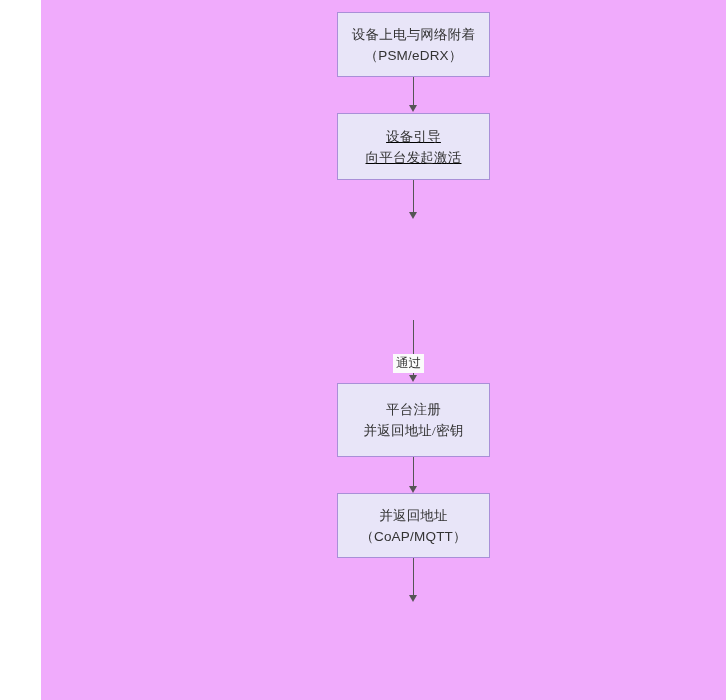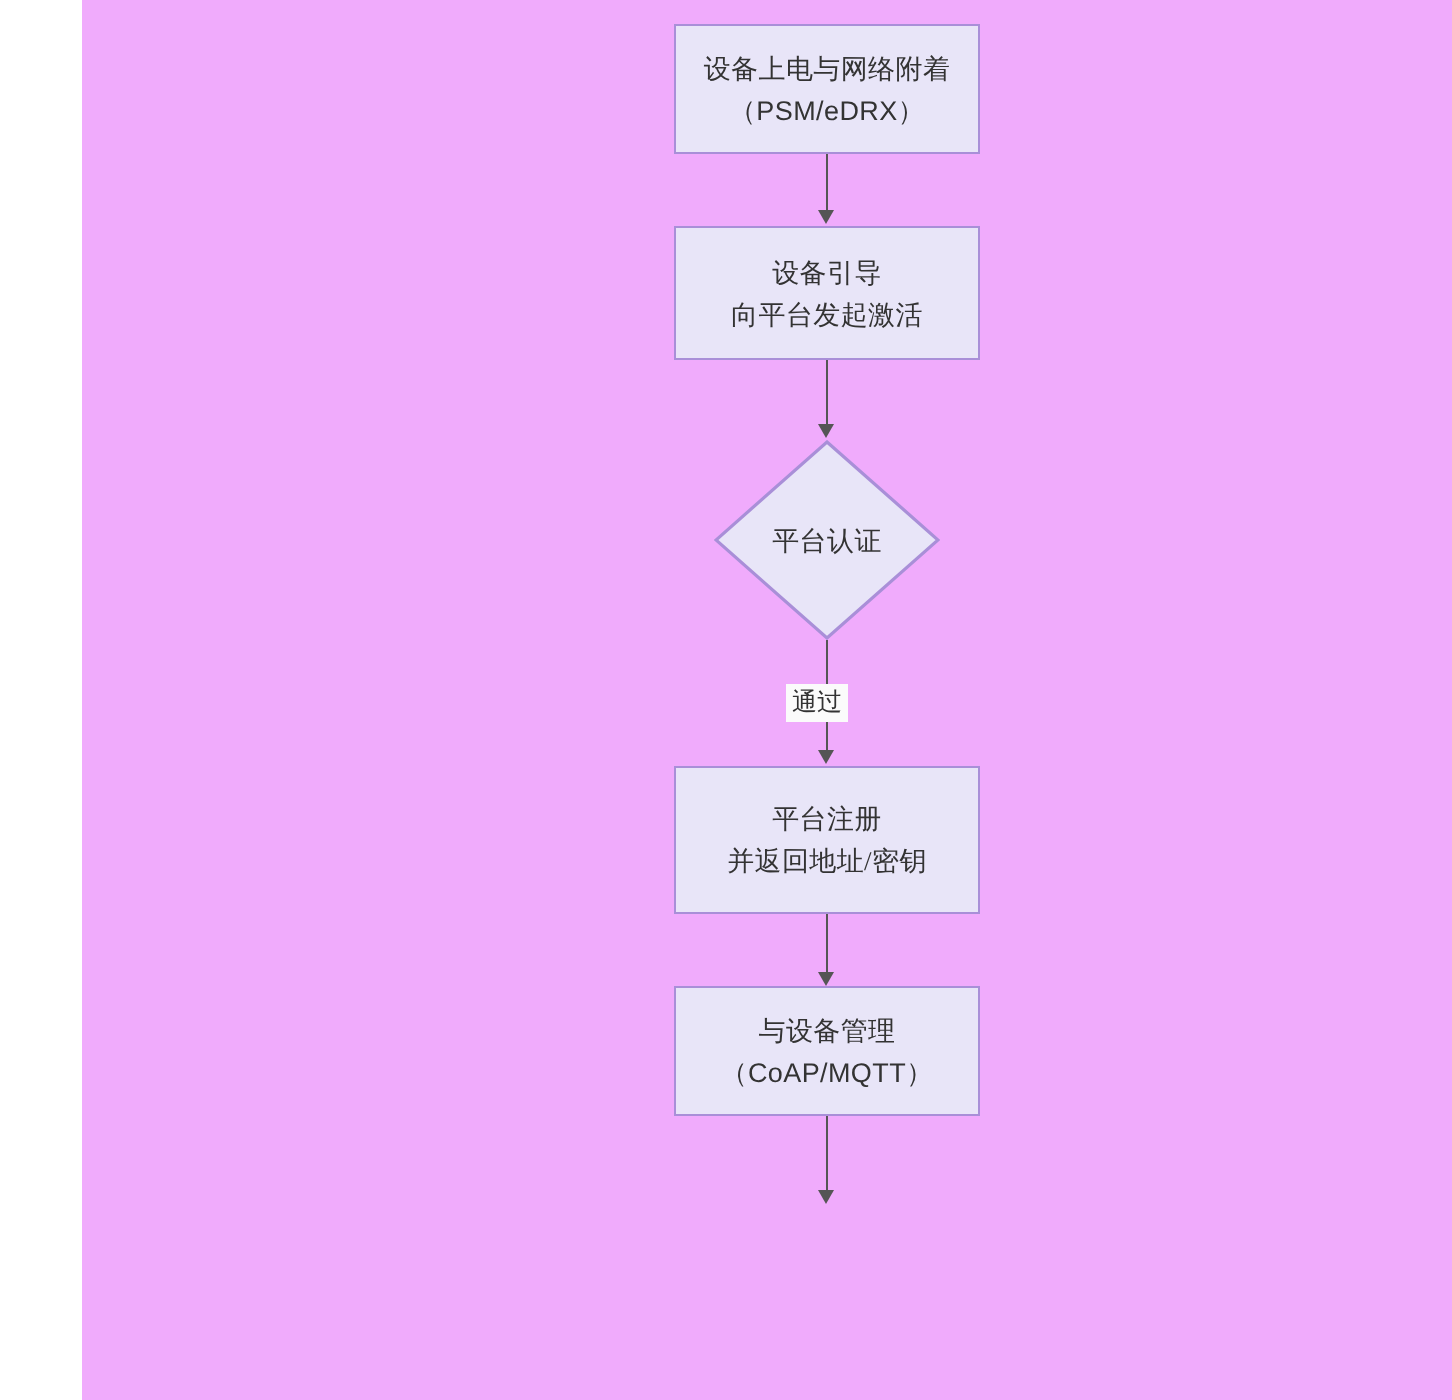--- a/index.html
+++ b/index.html
@@ -99,55 +99,49 @@
   <div class="node node-box" style="left:296px; top:12px; width:153px; height:65px;">
     <div class="node-label">设备上电与网络附着
 （PSM/eDRX）</div>
   </div>
 
   <div class="edge" style="left:0; top:0;">
     <div class="edge-line" style="left:372px; top:77px; height:29px;"></div>
     <div class="arrowhead" style="left:368px; top:105px;"></div>
   </div>
 
-  <div class="node node-box" style="left:296px; top:113px; width:153px; height:67px;">
+  <div class="node node-box" style="left:296px; top:113px; width:153px; height:67px;text-decoration:underline;">
     <div class="node-label">设备引导
 向平台发起激活</div>
   </div>
 
   <div class="edge" style="left:0; top:0;">
     <div class="edge-line" style="left:372px; top:180px; height:33px;"></div>
     <div class="arrowhead" style="left:368px; top:212px;"></div>
   </div>
 
-  <div class="diamond-wrap" style="left:316px; top:220px; width:113px; height:100px;">
-    <svg class="diamond-shape" viewBox="0 0 113 100" preserveAspectRatio="none">
-      <polygon points="56.5,1 112,50 56.5,99 1,50" fill="#e8e5f8" stroke="#a98fd8" stroke-width="1.6"></polygon>
-    </svg>
-    <div class="diamond-text">平台认证</div>
-  </div>
 
   <div class="edge" style="left:0; top:0;">
     <div class="edge-line" style="left:372px; top:320px; height:56px;"></div>
     <div class="arrowhead" style="left:368px; top:375px;"></div>
-    <div class="edge-label" style="left:352px; top:342px;">通过</div>
+    <div class="edge-label" style="left:352px; top:354px;">通过</div>
   </div>
 
   <div class="node node-box" style="left:296px; top:383px; width:153px; height:74px;font-family:Liberation Serif, serif;">
     <div class="node-label">平台注册
 并返回地址/密钥</div>
   </div>
 
   <div class="edge" style="left:0; top:0;">
     <div class="edge-line" style="left:372px; top:457px; height:30px;"></div>
     <div class="arrowhead" style="left:368px; top:486px;"></div>
   </div>
 
   <div class="node node-box" style="left:296px; top:493px; width:153px; height:65px;">
-    <div class="node-label">与设备管理
+    <div class="node-label">并返回地址
 （CoAP/MQTT）</div>
   </div>
 
   <div class="edge" style="left:0; top:0;">
     <div class="edge-line" style="left:372px; top:558px; height:38px;"></div>
     <div class="arrowhead" style="left:368px; top:595px;"></div>
   </div>
 
 
 </div>

